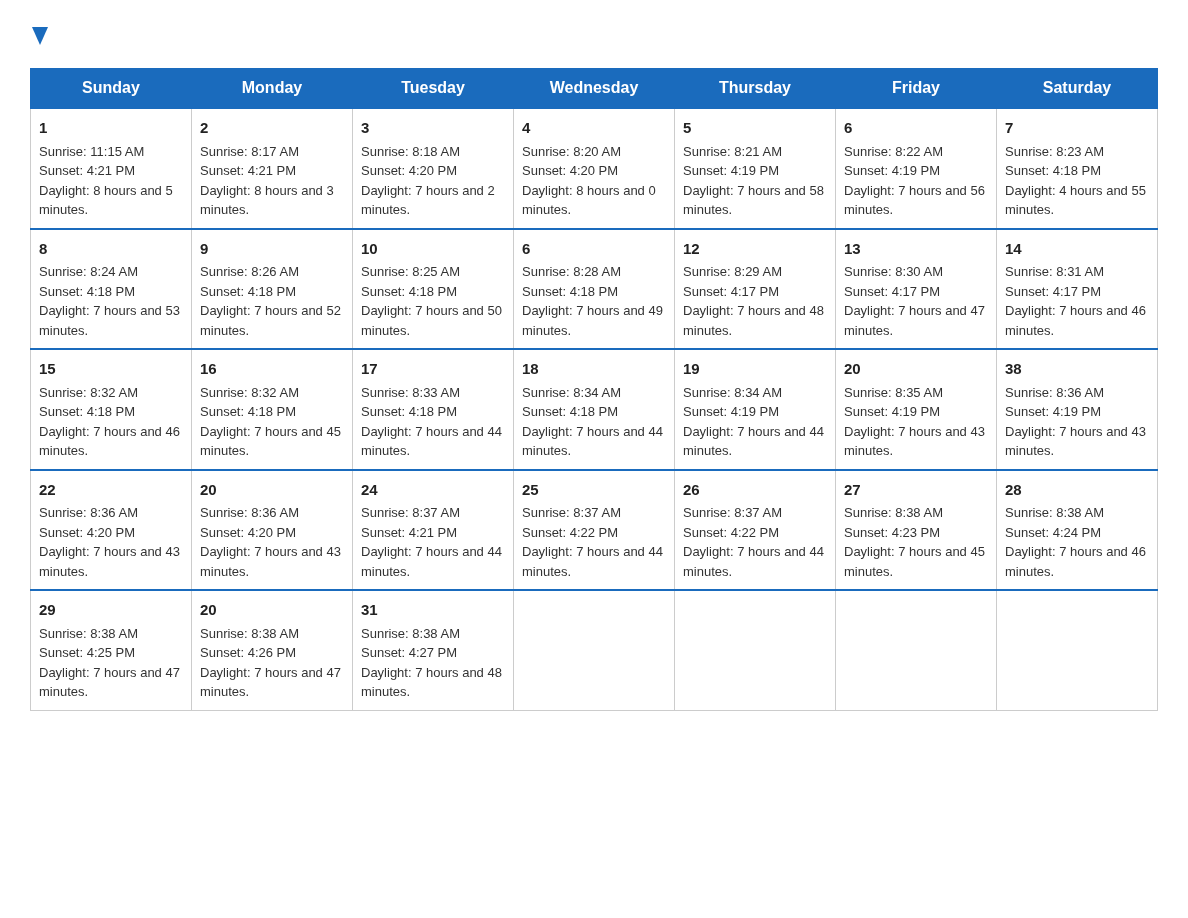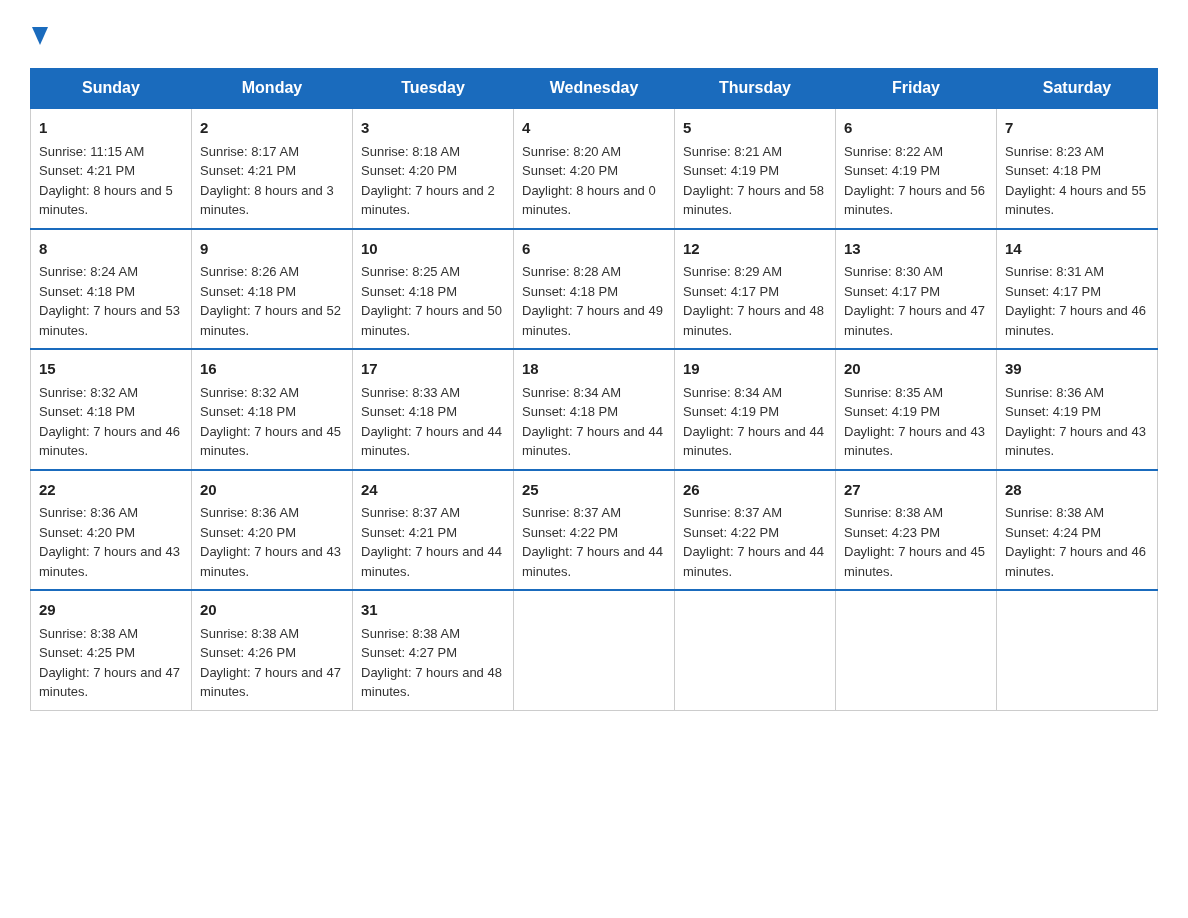--- a/index.html
+++ b/index.html
@@ -147,21 +147,21 @@
         <td><span class="day-number">13</span><span class="day-info">Sunrise: 8:30 AM</span><br><span class="day-info">Sunset: 4:17 PM</span><br><span class="day-info">Daylight: 7 hours and 47 minutes.</span></td>
         <td><span class="day-number">14</span><span class="day-info">Sunrise: 8:31 AM</span><br><span class="day-info">Sunset: 4:17 PM</span><br><span class="day-info">Daylight: 7 hours and 46 minutes.</span></td>
       </tr>
       <tr>
         <td><span class="day-number">15</span><span class="day-info">Sunrise: 8:32 AM</span><br><span class="day-info">Sunset: 4:18 PM</span><br><span class="day-info">Daylight: 7 hours and 46 minutes.</span></td>
         <td><span class="day-number">16</span><span class="day-info">Sunrise: 8:32 AM</span><br><span class="day-info">Sunset: 4:18 PM</span><br><span class="day-info">Daylight: 7 hours and 45 minutes.</span></td>
         <td><span class="day-number">17</span><span class="day-info">Sunrise: 8:33 AM</span><br><span class="day-info">Sunset: 4:18 PM</span><br><span class="day-info">Daylight: 7 hours and 44 minutes.</span></td>
         <td><span class="day-number">18</span><span class="day-info">Sunrise: 8:34 AM</span><br><span class="day-info">Sunset: 4:18 PM</span><br><span class="day-info">Daylight: 7 hours and 44 minutes.</span></td>
         <td><span class="day-number">19</span><span class="day-info">Sunrise: 8:34 AM</span><br><span class="day-info">Sunset: 4:19 PM</span><br><span class="day-info">Daylight: 7 hours and 44 minutes.</span></td>
         <td><span class="day-number">20</span><span class="day-info">Sunrise: 8:35 AM</span><br><span class="day-info">Sunset: 4:19 PM</span><br><span class="day-info">Daylight: 7 hours and 43 minutes.</span></td>
-        <td><span class="day-number">39</span><span class="day-info">Sunrise: 8:36 AM</span><br><span class="day-info">Sunset: 4:19 PM</span><br><span class="day-info">Daylight: 7 hours and 43 minutes.</span></td>
+        <td><span class="day-number">38</span><span class="day-info">Sunrise: 8:36 AM</span><br><span class="day-info">Sunset: 4:19 PM</span><br><span class="day-info">Daylight: 7 hours and 43 minutes.</span></td>
       </tr>
       <tr>
         <td><span class="day-number">22</span><span class="day-info">Sunrise: 8:36 AM</span><br><span class="day-info">Sunset: 4:20 PM</span><br><span class="day-info">Daylight: 7 hours and 43 minutes.</span></td>
         <td><span class="day-number">20</span><span class="day-info">Sunrise: 8:36 AM</span><br><span class="day-info">Sunset: 4:20 PM</span><br><span class="day-info">Daylight: 7 hours and 43 minutes.</span></td>
         <td><span class="day-number">24</span><span class="day-info">Sunrise: 8:37 AM</span><br><span class="day-info">Sunset: 4:21 PM</span><br><span class="day-info">Daylight: 7 hours and 44 minutes.</span></td>
         <td><span class="day-number">25</span><span class="day-info">Sunrise: 8:37 AM</span><br><span class="day-info">Sunset: 4:22 PM</span><br><span class="day-info">Daylight: 7 hours and 44 minutes.</span></td>
         <td><span class="day-number">26</span><span class="day-info">Sunrise: 8:37 AM</span><br><span class="day-info">Sunset: 4:22 PM</span><br><span class="day-info">Daylight: 7 hours and 44 minutes.</span></td>
         <td><span class="day-number">27</span><span class="day-info">Sunrise: 8:38 AM</span><br><span class="day-info">Sunset: 4:23 PM</span><br><span class="day-info">Daylight: 7 hours and 45 minutes.</span></td>
         <td><span class="day-number">28</span><span class="day-info">Sunrise: 8:38 AM</span><br><span class="day-info">Sunset: 4:24 PM</span><br><span class="day-info">Daylight: 7 hours and 46 minutes.</span></td>
       </tr>

